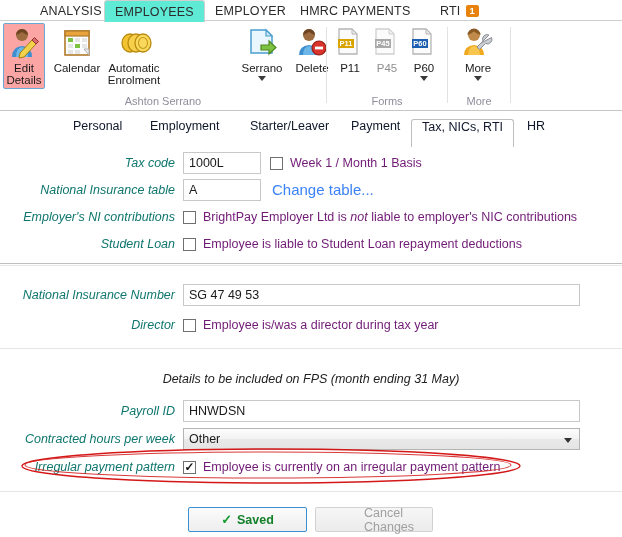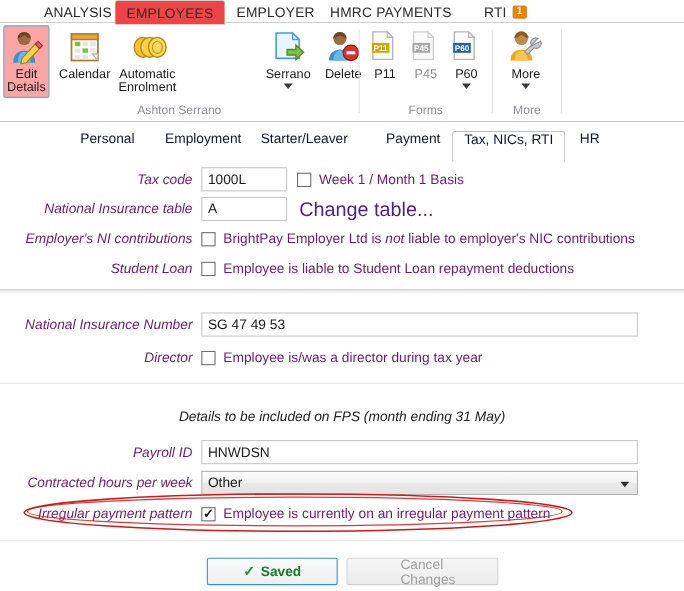--- a/index.html
+++ b/index.html
@@ -23,21 +23,21 @@
     position: absolute; left: 0; top: 20px; width: 622px; height: 1px;
     background: #cfcfcf;
   }
   .tab {
     position: absolute; top: 0; height: 21px;
     display: flex; align-items: center; justify-content: center;
     font-size: 12.5px; color: #2b2b2b; letter-spacing: .2px;
     padding: 0 10px; white-space: nowrap;
   }
   .tab.active {
-    background: #ef4444;
+    background: #5eead4;
     border-left: 1px solid #cfcfcf;
     border-right: 1px solid #cfcfcf;
     border-top: 1px solid #cfcfcf;
     border-top-left-radius: 3px; border-top-right-radius: 3px;
     z-index: 3;
     height: 22px;
   }
   .badge {
     display: inline-block; margin-left: 5px;
     background: #e8820c; color: #fff;
@@ -98,42 +98,42 @@
     border-top-left-radius: 3px; border-top-right-radius: 3px;
     height: 28px;
   }
 
   
   .form { position: absolute; left: 0; top: 146px; width: 622px; height: 345px; }
   .divider { position: absolute; left: 0; width: 622px; height: 1px; background: #e6e6e6; }
   .row { position: absolute; left: 0; width: 622px; height: 22px; }
   .lbl {
     position: absolute; right: 0; top: 0; width: 100%;
-    text-align: right; font-style: italic; font-size: 12.5px; color: #701a75;
+    text-align: right; font-style: italic; font-size: 12.5px; color: #0f766e;
     line-height: 22px; padding-right: 8px;
   }
   .tinput {
     position: absolute; height: 22px;
     border: 1px solid #c8c8c8; background: #fff;
     font-family: "Liberation Sans", sans-serif; font-size: 12.5px; color: #1a1a1a;
     padding: 0 5px; line-height: 20px; outline: none;
   }
   .cbwrap { position: absolute; display: flex; align-items: center; height: 22px; }
   .cbox {
     width: 13px; height: 13px; border: 1px solid #707070; background: #fff;
     display: inline-flex; align-items: center; justify-content: center;
     flex: 0 0 auto;
   }
   .cbox .tick {
     font-size: 12px; color: #111; line-height: 11px; font-weight: bold;
   }
   .cbtext { margin-left: 7px; font-size: 12.5px; color: #701a75; white-space: nowrap; }
   .cbtext i { font-style: italic; }
   .link {
-    position: absolute; font-size: 18px; color: #4c1d95; line-height: 22px;
+    position: absolute; font-size: 15px; color: #3b82f6; line-height: 22px;
     text-decoration: none;
   }
   .section-note {
     position: absolute; left: 0; width: 622px; text-align: center;
     font-style: italic; font-size: 12.5px; color: #222;
   }
   .ddown {
     position: absolute; height: 22px;
     border: 1px solid #b4b4b4;
     background: linear-gradient(to bottom,#fdfdfd 0%,#f2f2f2 50%,#e9e9e9 51%,#e4e4e4 100%);
@@ -353,21 +353,21 @@
   <div class="subtabs">
     <div class="subtabs-line"></div>
   </div>
 
   <div class="stab" style="left:63px;">
     <span>Personal</span>
   </div>
   <div class="stab" style="left:140px;">
     <span>Employment</span>
   </div>
-  <div class="stab" style="left:227px;">
+  <div class="stab" style="left:240px;">
     <span>Starter/Leaver</span>
   </div>
   <div class="stab" style="left:341px;">
     <span>Payment</span>
   </div>
   <div class="stab active" style="left:411px;">
     <span>Tax, NICs, RTI</span>
   </div>
   <div class="stab" style="left:517px;">
     <span>HR</span>
@@ -448,21 +448,21 @@
       </div>
     </div>
   </div>
 
   <div class="footer">
     <div class="footer-line"></div>
     <div class="btn btn-saved" style="left:188px;top:16px;width:119px;">
       <span class="chk">✓</span>
       <span>Saved</span>
     </div>
-    <div class="btn btn-cancel" style="left:315px;top:16px;width:138px;padding-left:48px;">
+    <div class="btn btn-cancel" style="left:315px;top:16px;width:118px;padding-left:48px;">
       <span>Cancel Changes</span>
     </div>
   </div>
 
   <svg class="ink">
     <ellipse cx="271" cy="466" rx="249" ry="17" fill="none" stroke="#d41818" stroke-width="1.4"></ellipse>
     <ellipse cx="268" cy="465" rx="243" ry="13" fill="none" stroke="#d41818" stroke-width="1.1" opacity="0.85"></ellipse>
   </svg>
 
 </div>

